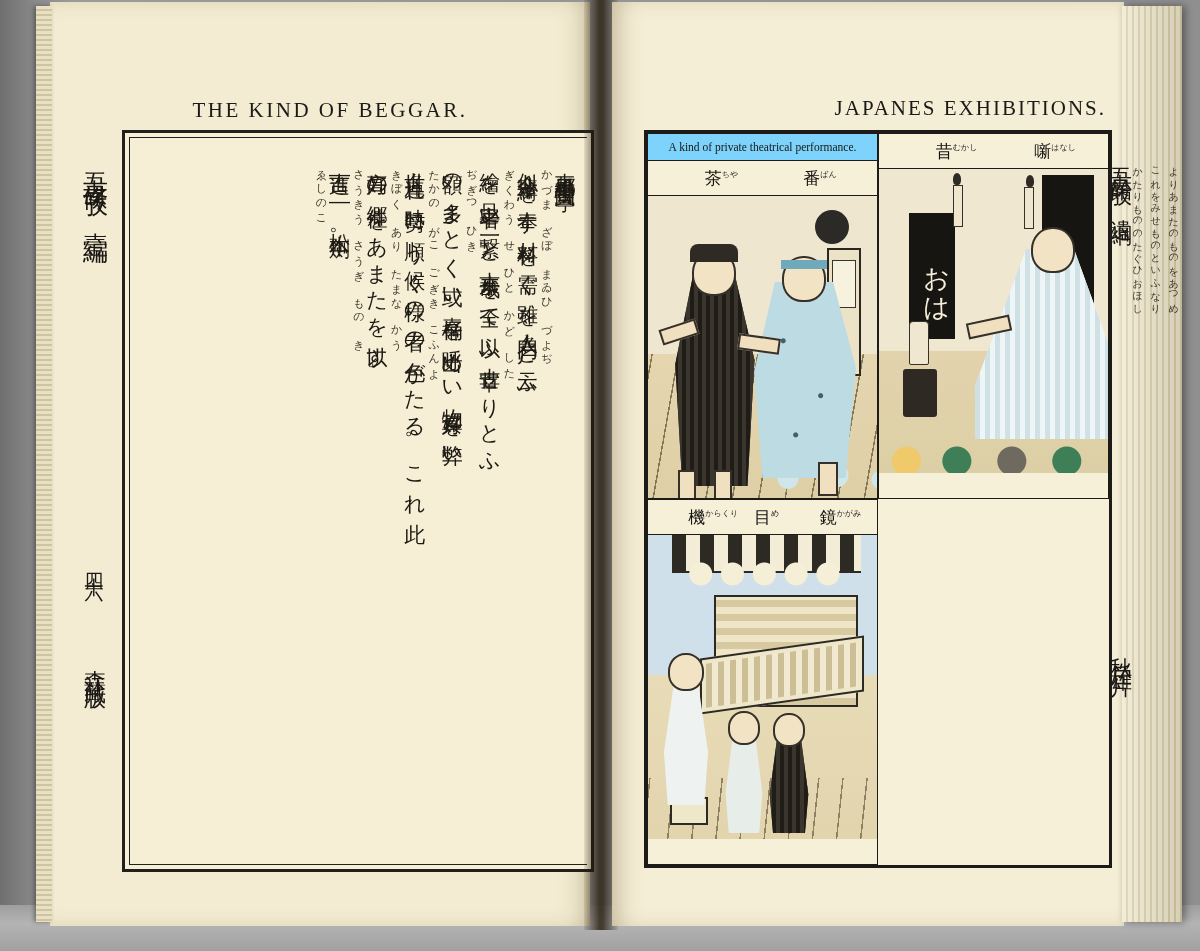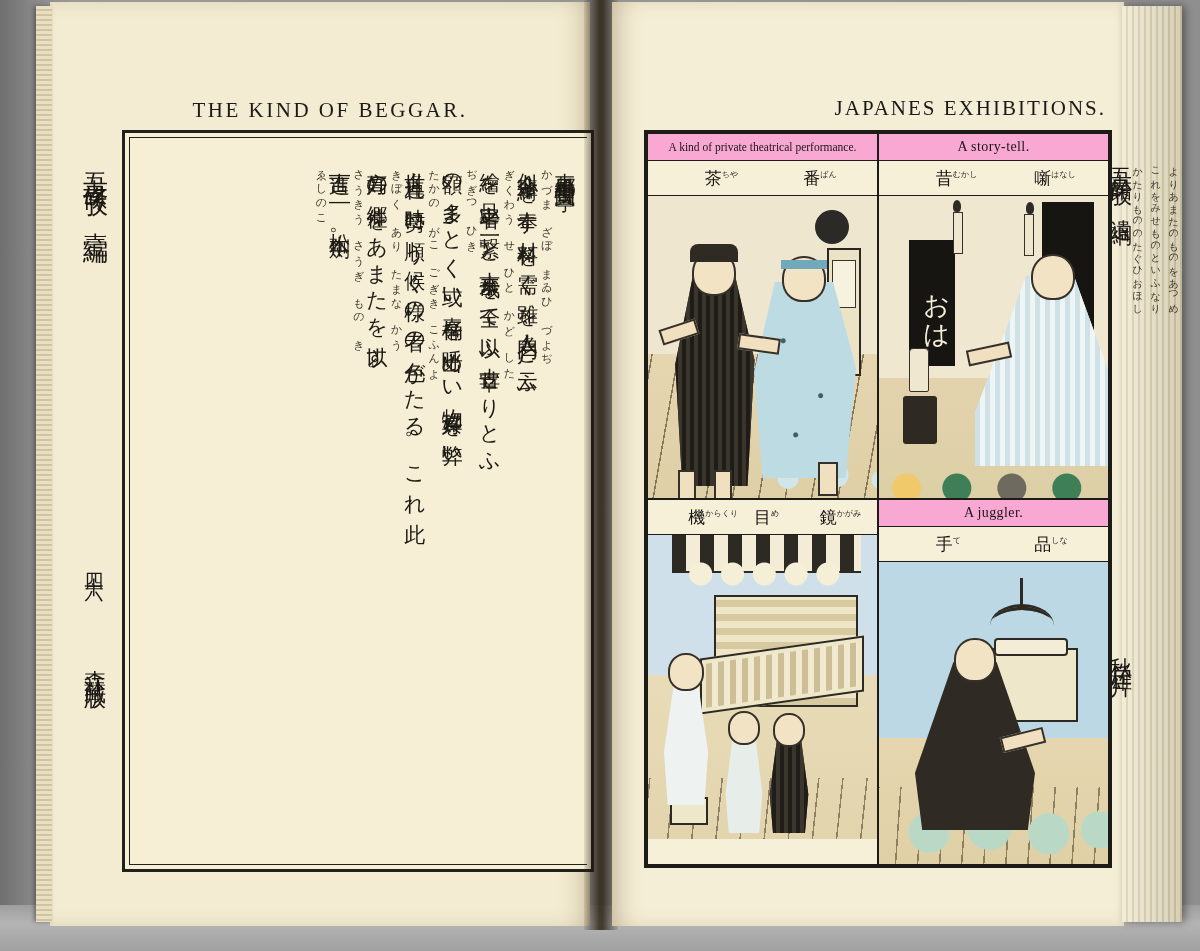--- a/index.html
+++ b/index.html
@@ -198,21 +198,21 @@
     background: #f7f0d9;
   }
   .cell-cap {
     position: relative;
     height: 26px;
     text-align: center;
     font-size: 14px;
     color: #171612;
     border-bottom: 1.5px solid #1d1b17;
     display: flex; align-items: center; justify-content: center;
-    background: #f9a8d4;
+    background: #7dd3fc;
     letter-spacing: .4px;
   }
   .cell-cap.tiny { font-size: 11.5px; letter-spacing: 0; }
   .cell-sub {
     position: relative;
     height: 34px;
     display: flex;
     flex-direction: row-reverse;
     align-items: center;
     justify-content: space-around;
@@ -462,21 +462,20 @@
           <div class="figB">
             <div class="robe-blue"></div>
             <div class="head band"></div>
             <div class="limb" style="left:-14px;top:54px;width:38px;height:12px;transform:rotate(8deg);"></div>
             <div class="limb" style="left:66px;bottom:-18px;width:16px;height:30px;"></div>
           </div>
         </div>
       </div>
 
       <div class="cell">
-        <div class="cell-cap">A story-tell.</div>
         <div class="cell-sub">
           <span class="kanji">
             <span>噺</span>
             <span class="rb">はなし</span>
           </span>
           <span class="kanji">
             <span>昔</span>
             <span class="rb">むかし</span>
           </span>
         </div>
@@ -528,40 +527,16 @@
             <div class="body"></div>
               <div class="head" style="top:-18px;width:28px;height:30px;"></div>
           </div>
           <div class="kidB">
             <div class="body"></div>
               <div class="head" style="top:-18px;width:28px;height:30px;"></div>
           </div>
         </div>
       </div>
 
-      <div class="cell">
-        <div class="cell-cap">A juggler.</div>
-        <div class="cell-sub">
-          <span class="kanji">
-            <span>品</span>
-            <span class="rb">しな</span>
-          </span>
-          <span class="kanji">
-            <span>手</span>
-            <span class="rb">て</span>
-          </span>
-        </div>
-        <div class="art art4">
-          <div class="fountain"></div>
-          <div class="table4"></div>
-          <div class="floor4"></div>
-          <div class="kimono-pile"></div>
-          <div class="juggler">
-            <div class="body"></div>
-            <div class="head" style="left:50%;top:-24px;width:38px;height:40px;"></div>
-            <div class="limb" style="right:-10px;top:70px;width:40px;height:12px;transform:rotate(-14deg);"></div>
-          </div>
-        </div>
-      </div>
 
     </div>
   </div>
 </div>
 
 </body></html>

